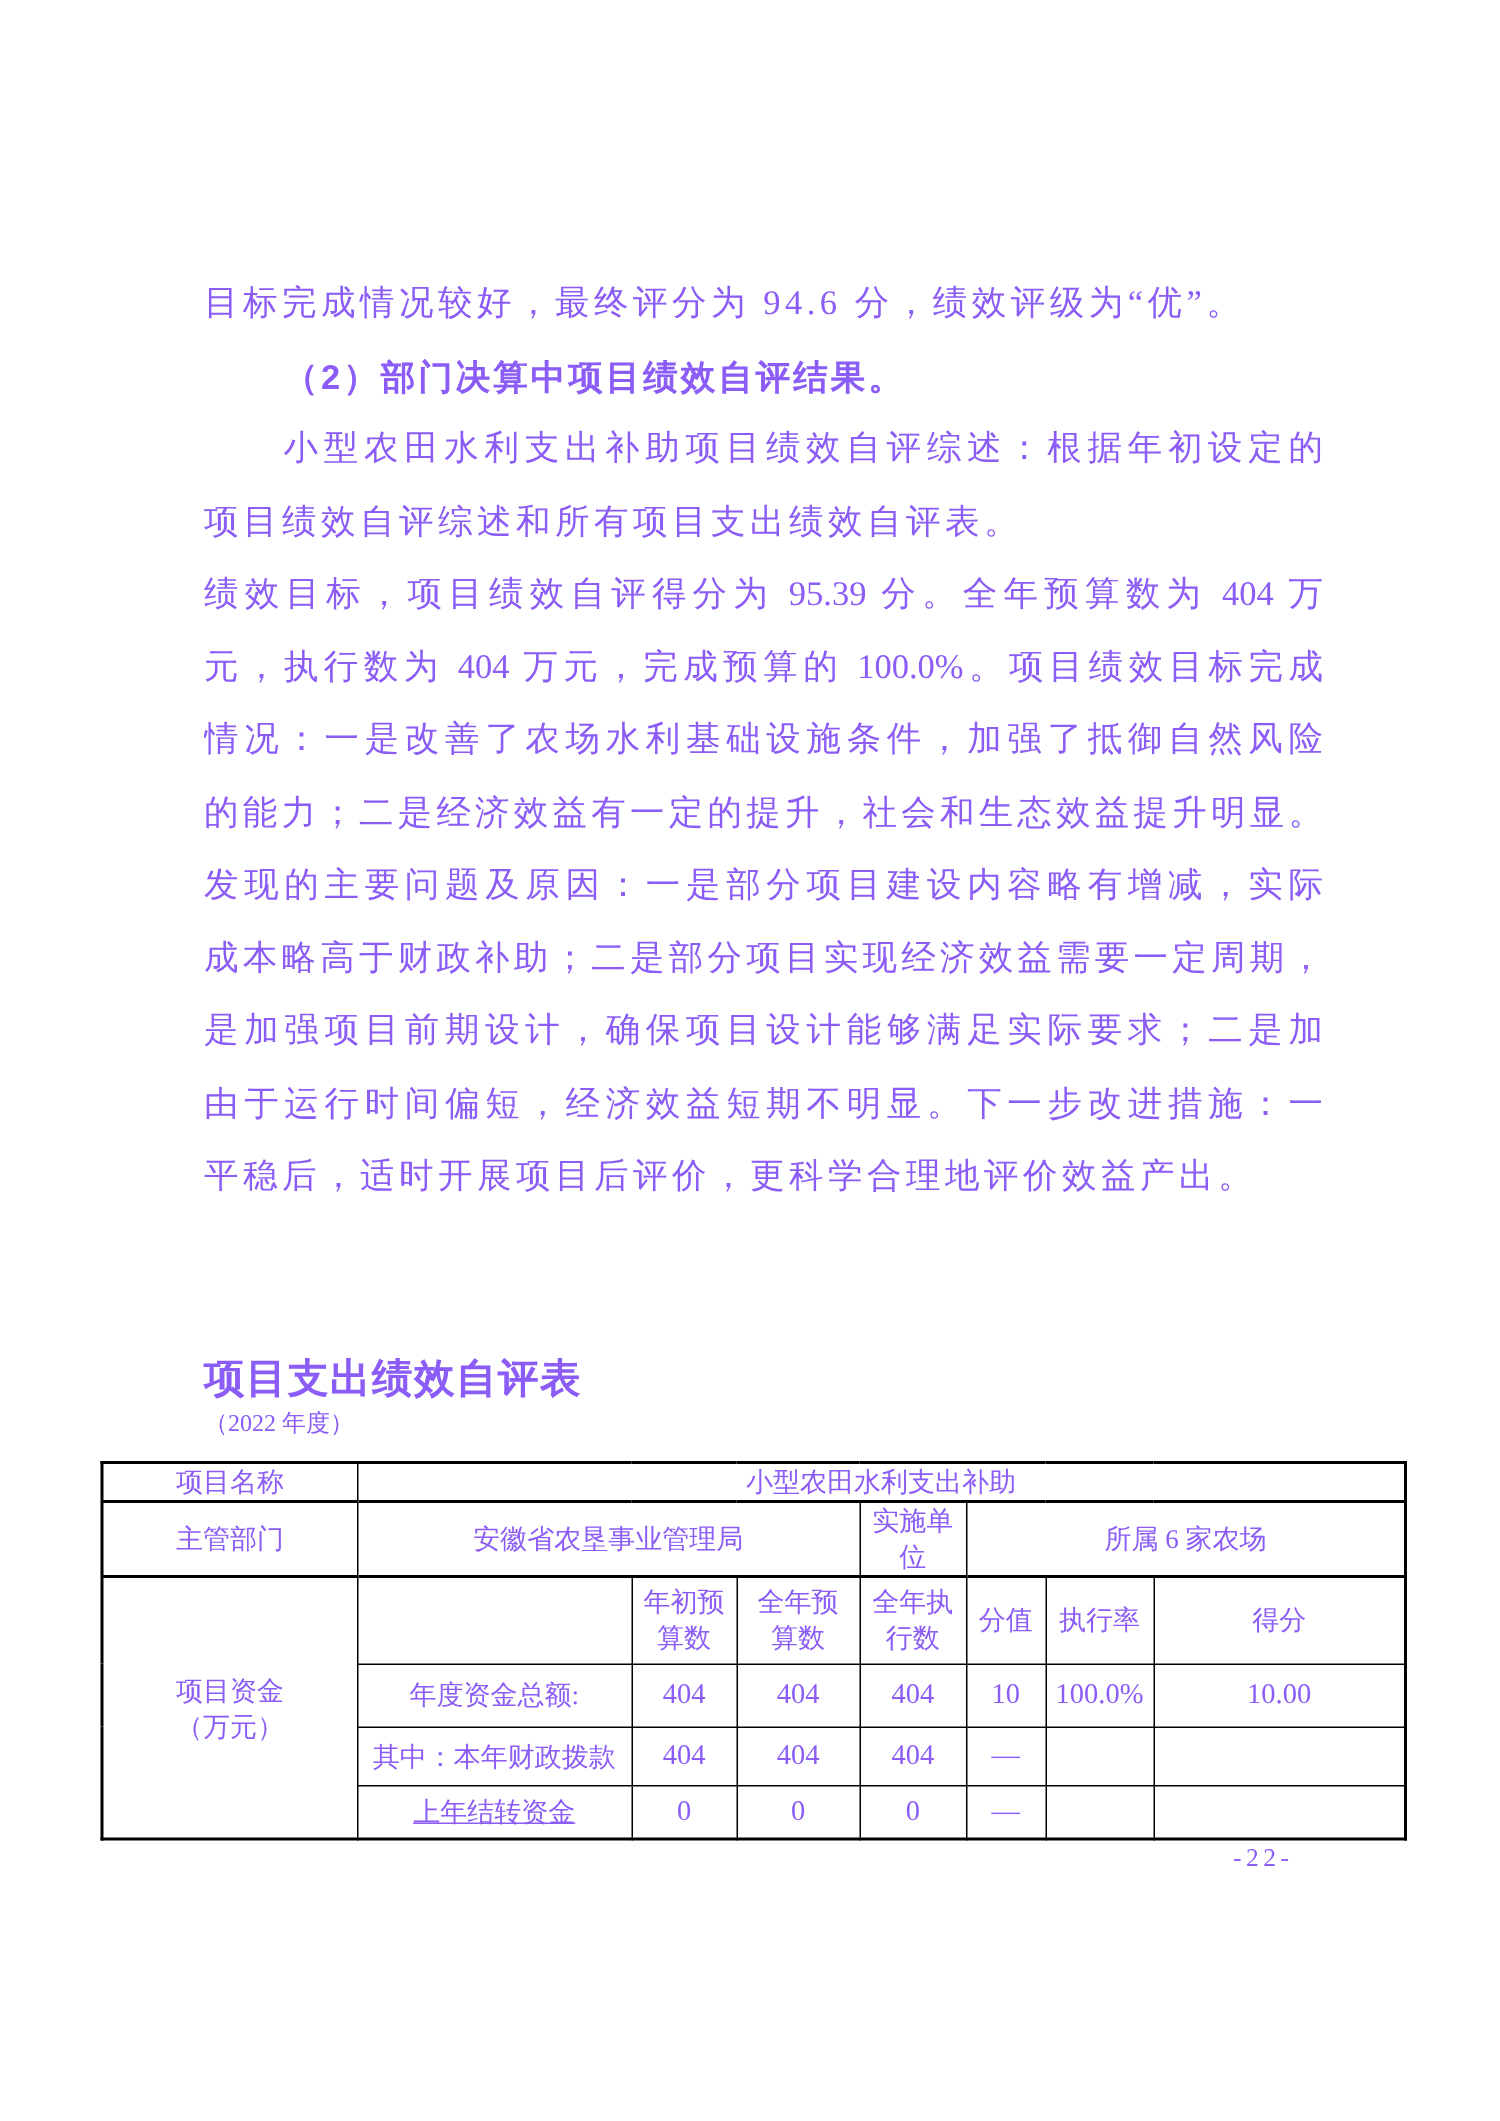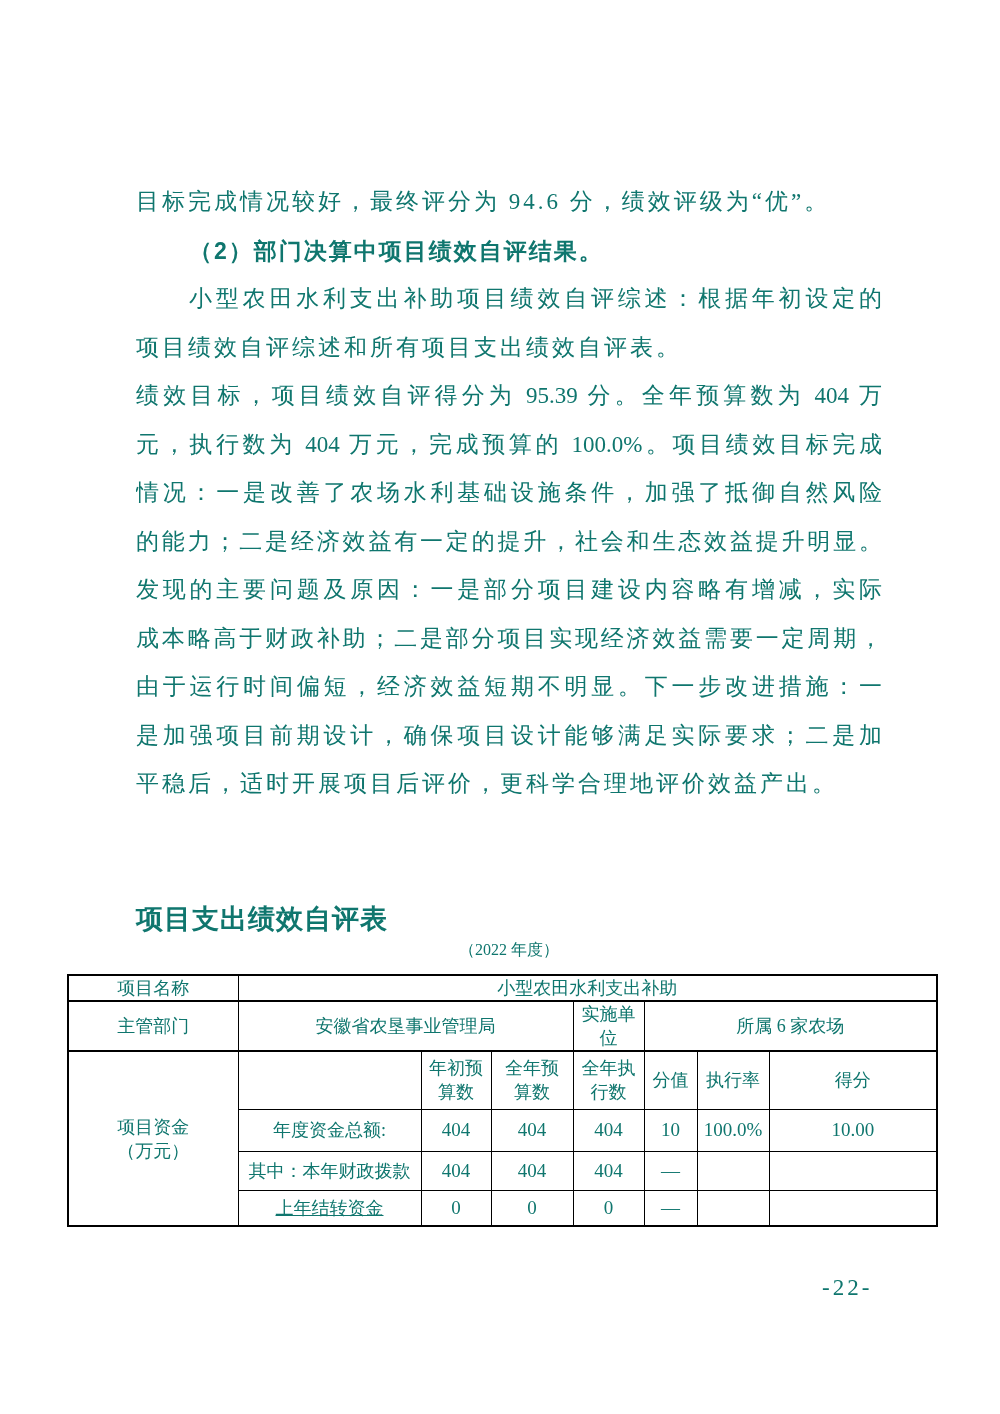--- a/index.html
+++ b/index.html
@@ -1,21 +1,21 @@
 <!DOCTYPE html>
 <html><head>
 <meta charset="utf-8">
 <style>
   html, body { margin: 0; padding: 0; background: #ffffff; }
   .page {
     position: relative;
     width: 1000px;
     height: 1414px;
     background: #ffffff;
-    color: #0f766e;
+    color: #8b5cf6;
     font-family: "Liberation Serif", "DejaVu Serif", serif;
     overflow: hidden;
   }
   
   .textblock {
     position: absolute;
     left: 136px;
     top: 178px;
     width: 746px;
     font-size: 23px;
@@ -42,21 +42,20 @@
     font-weight: bold;
     font-size: 27px;
     line-height: 40px;
     letter-spacing: 1px;
   }
   .tbl-subtitle {
     position: absolute;
     left: 136px;
     top: 940px;
     width: 746px;
-    text-align: center;
     font-size: 16px;
     line-height: 20px;
   }
   
   table.tbl {
     position: absolute;
     left: 67px;
     top: 974px;
     width: 869px;
     border-collapse: collapse;
@@ -75,43 +74,43 @@
   tr.r1 td { border-bottom-width: 2px; }
   tr.r2 td { border-bottom-width: 2px; }
   .prewrap { white-space: pre-line; margin-top: 48px; }
   td.cl { text-align: left; padding-left: 9px; margin-left: 26px; }
   td.cr { text-align: right; padding-right: 9px; text-decoration: underline; }
   td.num { font-size: 19px; }
   
   .pagenum {
     position: absolute;
     left: 822px;
-    top: 1275px;
-    font-size: 23px;
+    top: 1229px;
+    font-size: 17px;
     letter-spacing: 3px;
   }
 </style>
 </head>
 <body>
 
 <div class="page">
 
   <div class="textblock">
     <div class="pline plast">目标完成情况较好，最终评分为 94.6 分，绩效评级为“优”。</div>
     <div class="pline heading">（2）部门决算中项目绩效自评结果。</div>
     <div class="pline jline indent">小型农田水利支出补助项目绩效自评综述：根据年初设定的</div>
     <div class="pline plast">项目绩效自评综述和所有项目支出绩效自评表。</div>
     <div class="pline jline">绩效目标，项目绩效自评得分为 95.39 分。全年预算数为 404 万</div>
     <div class="pline jline">元，执行数为 404 万元，完成预算的 100.0%。项目绩效目标完成</div>
     <div class="pline jline">情况：一是改善了农场水利基础设施条件，加强了抵御自然风险</div>
     <div class="pline jline">的能力；二是经济效益有一定的提升，社会和生态效益提升明显。</div>
     <div class="pline jline">发现的主要问题及原因：一是部分项目建设内容略有增减，实际</div>
     <div class="pline jline">成本略高于财政补助；二是部分项目实现经济效益需要一定周期，</div>
+    <div class="pline jline">是加强项目前期设计，确保项目设计能够满足实际要求；二是加</div>
     <div class="pline jline">由于运行时间偏短，经济效益短期不明显。下一步改进措施：一</div>
-    <div class="pline jline">是加强项目前期设计，确保项目设计能够满足实际要求；二是加</div>
     <div class="pline plast">平稳后，适时开展项目后评价，更科学合理地评价效益产出。</div>
   </div>
 
   <div class="tbl-title">项目支出绩效自评表</div>
   <div class="tbl-subtitle">（2022 年度）</div>
 
   <table class="tbl">
     <colgroup>
       <col style="width:170px">
       <col style="width:183px">

